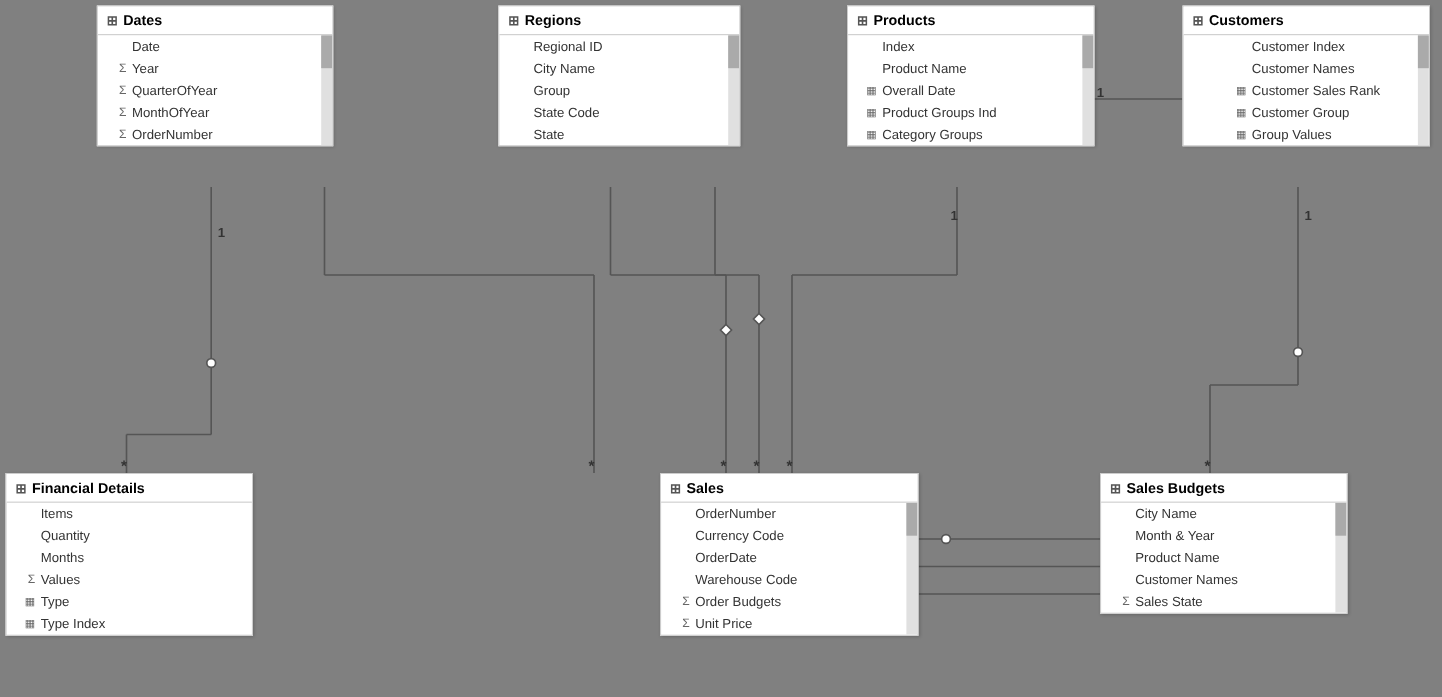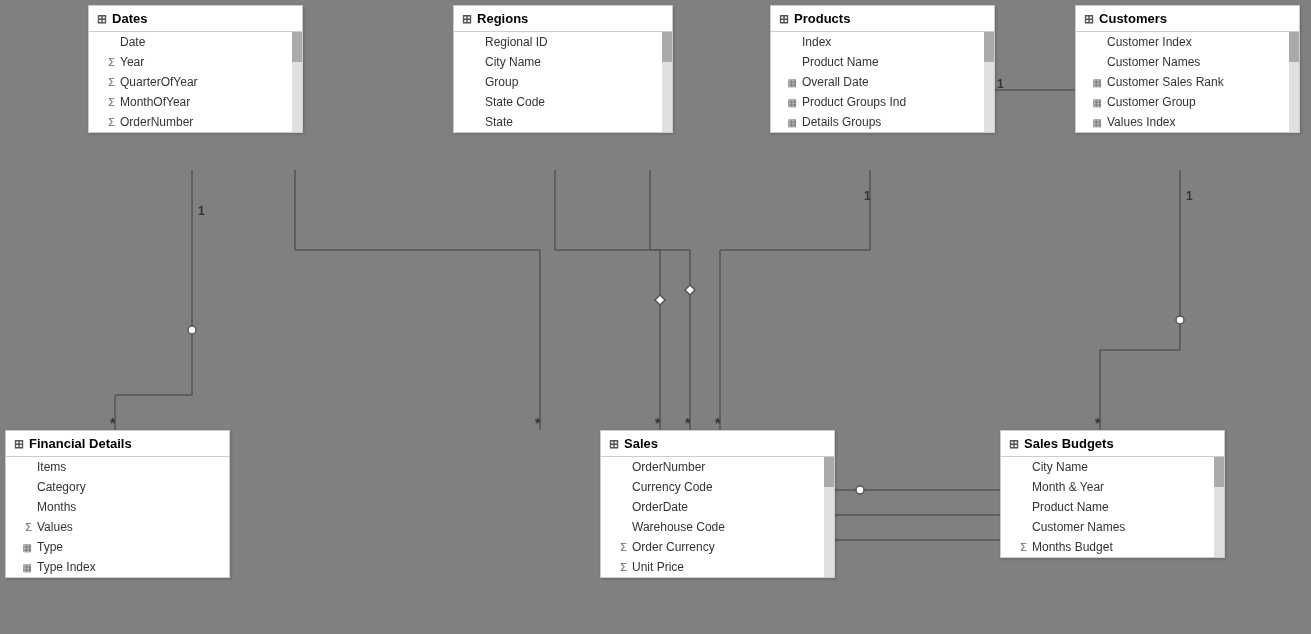--- a/index.html
+++ b/index.html
@@ -233,73 +233,73 @@
     <div class="field-row">
       <span class="field-icon" style="font-size:10px;">▦</span>
       <span>Overall Date</span>
     </div>
     <div class="field-row">
       <span class="field-icon" style="font-size:10px;">▦</span>
       <span>Product Groups Ind</span>
     </div>
     <div class="field-row">
       <span class="field-icon" style="font-size:10px;">▦</span>
-      <span>Details Groups</span>
+      <span>Category Groups</span>
     </div>
     <div class="scrollbar">
       <div class="scrollbar-thumb"></div>
     </div>
   </div>
 </div>
 
 <div class="table-card" style="top:5px; left:1075px; width:225px;">
   <div class="table-header">
     <span class="table-icon">⊞</span>
     <span>Customers</span>
   </div>
-  <div class="table-body" style="position:relative; padding-right:16px;">
+  <div class="table-body" style="position:relative; padding-right:16px;margin-left:31px;">
     <div class="field-row">
       <span class="field-icon"></span>
       <span>Customer Index</span>
     </div>
     <div class="field-row">
       <span class="field-icon"></span>
       <span>Customer Names</span>
     </div>
     <div class="field-row">
       <span class="field-icon" style="font-size:10px;">▦</span>
       <span>Customer Sales Rank</span>
     </div>
     <div class="field-row">
       <span class="field-icon" style="font-size:10px;">▦</span>
       <span>Customer Group</span>
     </div>
     <div class="field-row">
       <span class="field-icon" style="font-size:10px;">▦</span>
-      <span>Values Index</span>
+      <span>Group Values</span>
     </div>
     <div class="scrollbar">
       <div class="scrollbar-thumb"></div>
     </div>
   </div>
 </div>
 
 <div class="table-card" style="top:430px; left:5px; width:225px;">
   <div class="table-header">
     <span class="table-icon">⊞</span>
     <span>Financial Details</span>
   </div>
   <div class="table-body">
     <div class="field-row">
       <span class="field-icon"></span>
       <span>Items</span>
     </div>
     <div class="field-row">
       <span class="field-icon"></span>
-      <span>Category</span>
+      <span>Quantity</span>
     </div>
     <div class="field-row">
       <span class="field-icon"></span>
       <span>Months</span>
     </div>
     <div class="field-row">
       <span class="field-icon">Σ</span>
       <span>Values</span>
     </div>
     <div class="field-row">
@@ -330,21 +330,21 @@
     <div class="field-row">
       <span class="field-icon"></span>
       <span>OrderDate</span>
     </div>
     <div class="field-row">
       <span class="field-icon"></span>
       <span>Warehouse Code</span>
     </div>
     <div class="field-row">
       <span class="field-icon">Σ</span>
-      <span>Order Currency</span>
+      <span>Order Budgets</span>
     </div>
     <div class="field-row">
       <span class="field-icon">Σ</span>
       <span>Unit Price</span>
     </div>
     <div class="scrollbar">
       <div class="scrollbar-thumb"></div>
     </div>
   </div>
 </div>
@@ -366,19 +366,19 @@
     <div class="field-row">
       <span class="field-icon"></span>
       <span>Product Name</span>
     </div>
     <div class="field-row">
       <span class="field-icon"></span>
       <span>Customer Names</span>
     </div>
     <div class="field-row">
       <span class="field-icon">Σ</span>
-      <span>Months Budget</span>
+      <span>Sales State</span>
     </div>
     <div class="scrollbar">
       <div class="scrollbar-thumb"></div>
     </div>
   </div>
 </div>
 
 </body></html>

